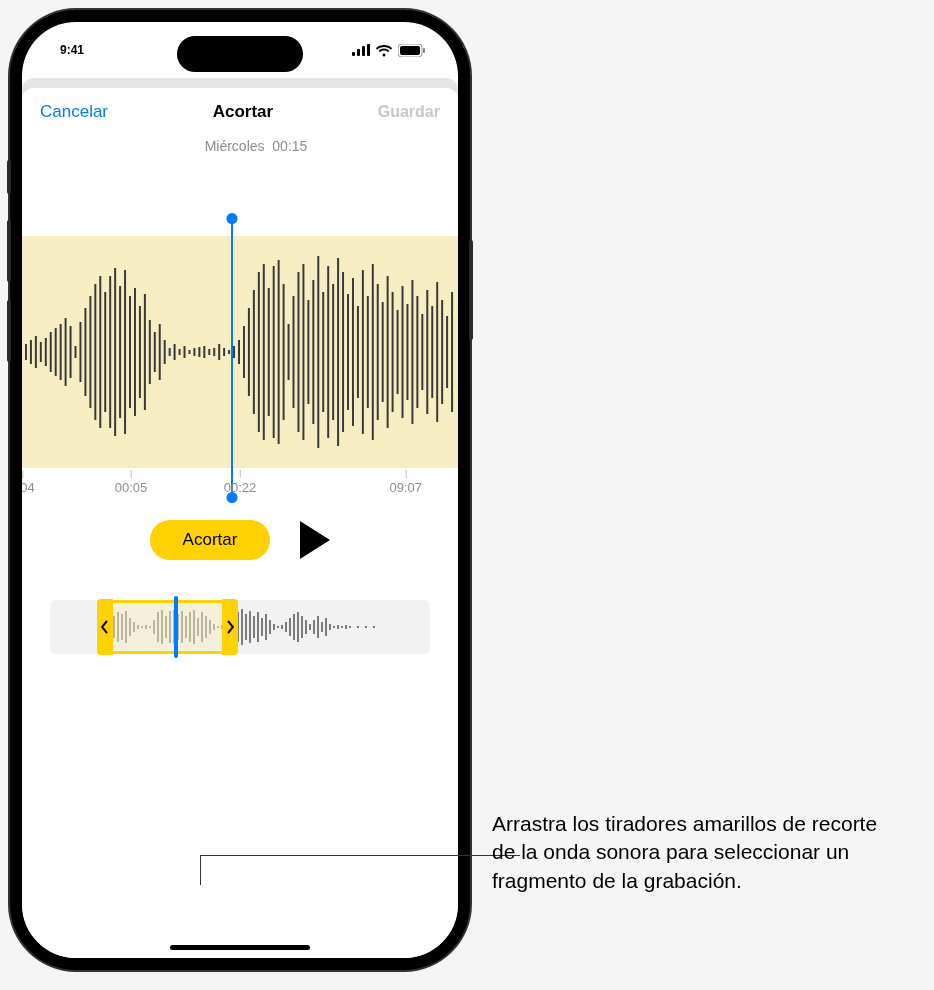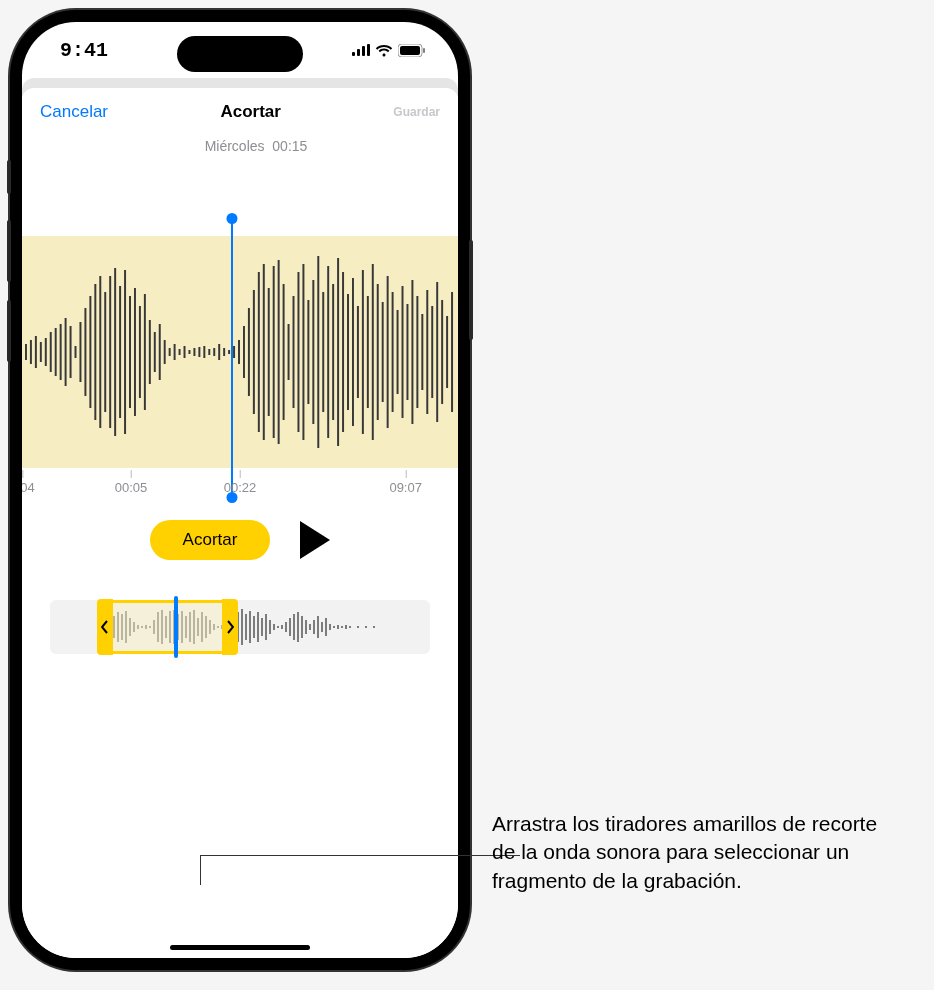--- a/index.html
+++ b/index.html
@@ -49,23 +49,22 @@
     border-radius: 20px;
     z-index: 10;
   }
   .status-bar {
     height: 56px;
     display: flex;
     justify-content: space-between;
     align-items: center;
     padding: 0 32px 0 38px;
     font-weight: 600;
-    font-size: 20px;
+    font-size: 12px;
     color: #000;
-    font-family: Liberation Mono, monospace;
   }
   .status-right { display: flex; align-items: center; gap: 5px; }
   .sheet-shadow {
     position: absolute;
     top: 56px; left: 0; right: 0; height: 18px;
     background: #e5e5e5;
     border-radius: 12px 12px 0 0;
   }
   .sheet {
     position: absolute;
@@ -75,21 +74,21 @@
   }
   .nav {
     height: 48px;
     display: flex;
     align-items: center;
     justify-content: space-between;
     padding: 14px 18px;
   }
   .nav-left { color: #007aff; font-size: 17px; }
   .nav-title { font-size: 17px; font-weight: 600; }
-  .nav-right { color: #c7c7cc; font-size: 12px; font-weight: 600; }
+  .nav-right { color: #c7c7cc; font-size: 16px; font-weight: 600; }
   .recording-title {
     text-align: center;
     font-size: 22px;
     font-weight: 700;
     margin-top: 2px;
   }
   .recording-sub {
     text-align: center;
     color: #8e8e93;
     font-size: 14px;

